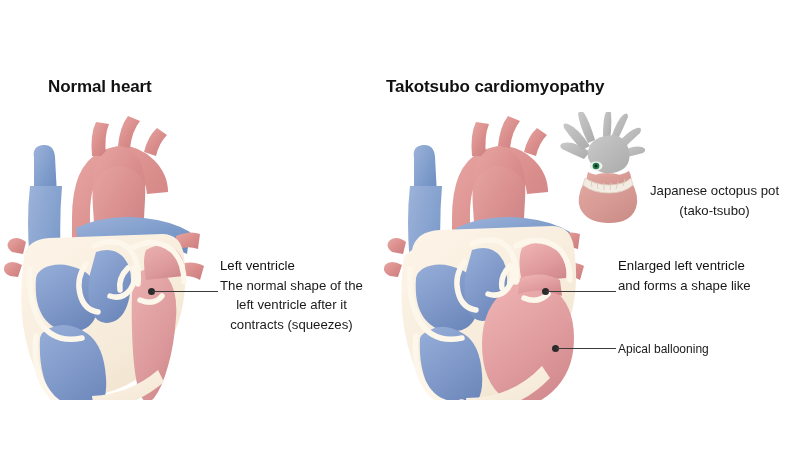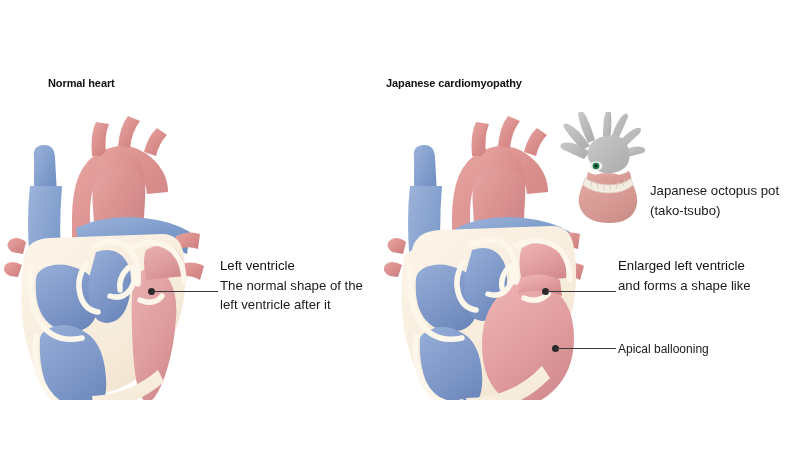--- a/index.html
+++ b/index.html
@@ -16,21 +16,21 @@
     position: relative;
     width: 800px;
     height: 450px;
     background: #ffffff;
     overflow: hidden;
   }
 
   
   .panel-title {
     position: absolute;
-    font-size: 11px;
+    font-size: 17px;
     font-weight: bold;
     color: #111111;
     letter-spacing: -0.1px;
     white-space: nowrap;
   }
   #title-normal   { left: 48px;  top: 77px; }
   #title-takotsubo{ left: 386px; top: 77px; }
 
   
   .callout {
@@ -38,21 +38,21 @@
     color: #1a1a1a;
     font-size: 13.2px;
     line-height: 19.5px;
     white-space: nowrap;
   }
   .callout .ttl {
     display: block;
     font-weight: normal;
     color: #111111;
   }
-  .callout .ln { display: block; }
+  .callout .ln { display: block; text-align: center; }
 
   #callout-lv      { left: 220px; top: 256px; }
   #callout-elv     { left: 618px; top: 256px; }
   #callout-apical  { left: 618px; top: 340px; font-size: 12px; }
   #callout-pot     { left: 650px; top: 181px; }
 
   
   .leader {
     position: absolute;
     height: 1.4px;
@@ -78,21 +78,21 @@
   #art-takotsubo { left: 380px; top: 100px; width: 230px; height: 300px; }
   #art-pot       { left: 560px; top: 112px; width: 95px; height: 112px; }
 </style>
 </head>
 <body>
 
 <div id="canvas">
 
   <div class="panel-title" id="title-normal">Normal heart</div>
 
-  <div class="panel-title" id="title-takotsubo">Japanese cardiomyopathy</div>
+  <div class="panel-title" id="title-takotsubo">Takotsubo cardiomyopathy</div>
 
   <div class="art" id="art-normal">
     <svg width="230" height="300" viewBox="0 0 230 300" xmlns="http://www.w3.org/2000/svg">
       <defs>
         <linearGradient id="nAorta" x1="0" y1="0" x2="1" y2="1">
           <stop offset="0%" stop-color="#e8a6a3"></stop>
           <stop offset="55%" stop-color="#d98d8b"></stop>
           <stop offset="100%" stop-color="#c97c7e"></stop>
         </linearGradient>
         <linearGradient id="nVein" x1="0" y1="0" x2="1" y2="1">
@@ -325,20 +325,21 @@
   <div class="dot" id="dot-elv"></div>
   <div class="leader" id="leader-elv"></div>
 
   <div class="dot" id="dot-apical"></div>
   <div class="leader" id="leader-apical"></div>
 
   <div class="callout" id="callout-lv">
     <span class="ttl">Left ventricle</span>
     <span class="ln">The normal shape of the</span>
     <span class="ln">left ventricle after it</span>
+    <span class="ln">contracts (squeezes)</span>
   </div>
 
   <div class="callout" id="callout-elv">
     <span class="ttl">Enlarged left ventricle</span>
     <span class="ln">and forms a shape like</span>
   </div>
 
   <div class="callout" id="callout-apical">
     <span class="ln">Apical ballooning</span>
   </div>

